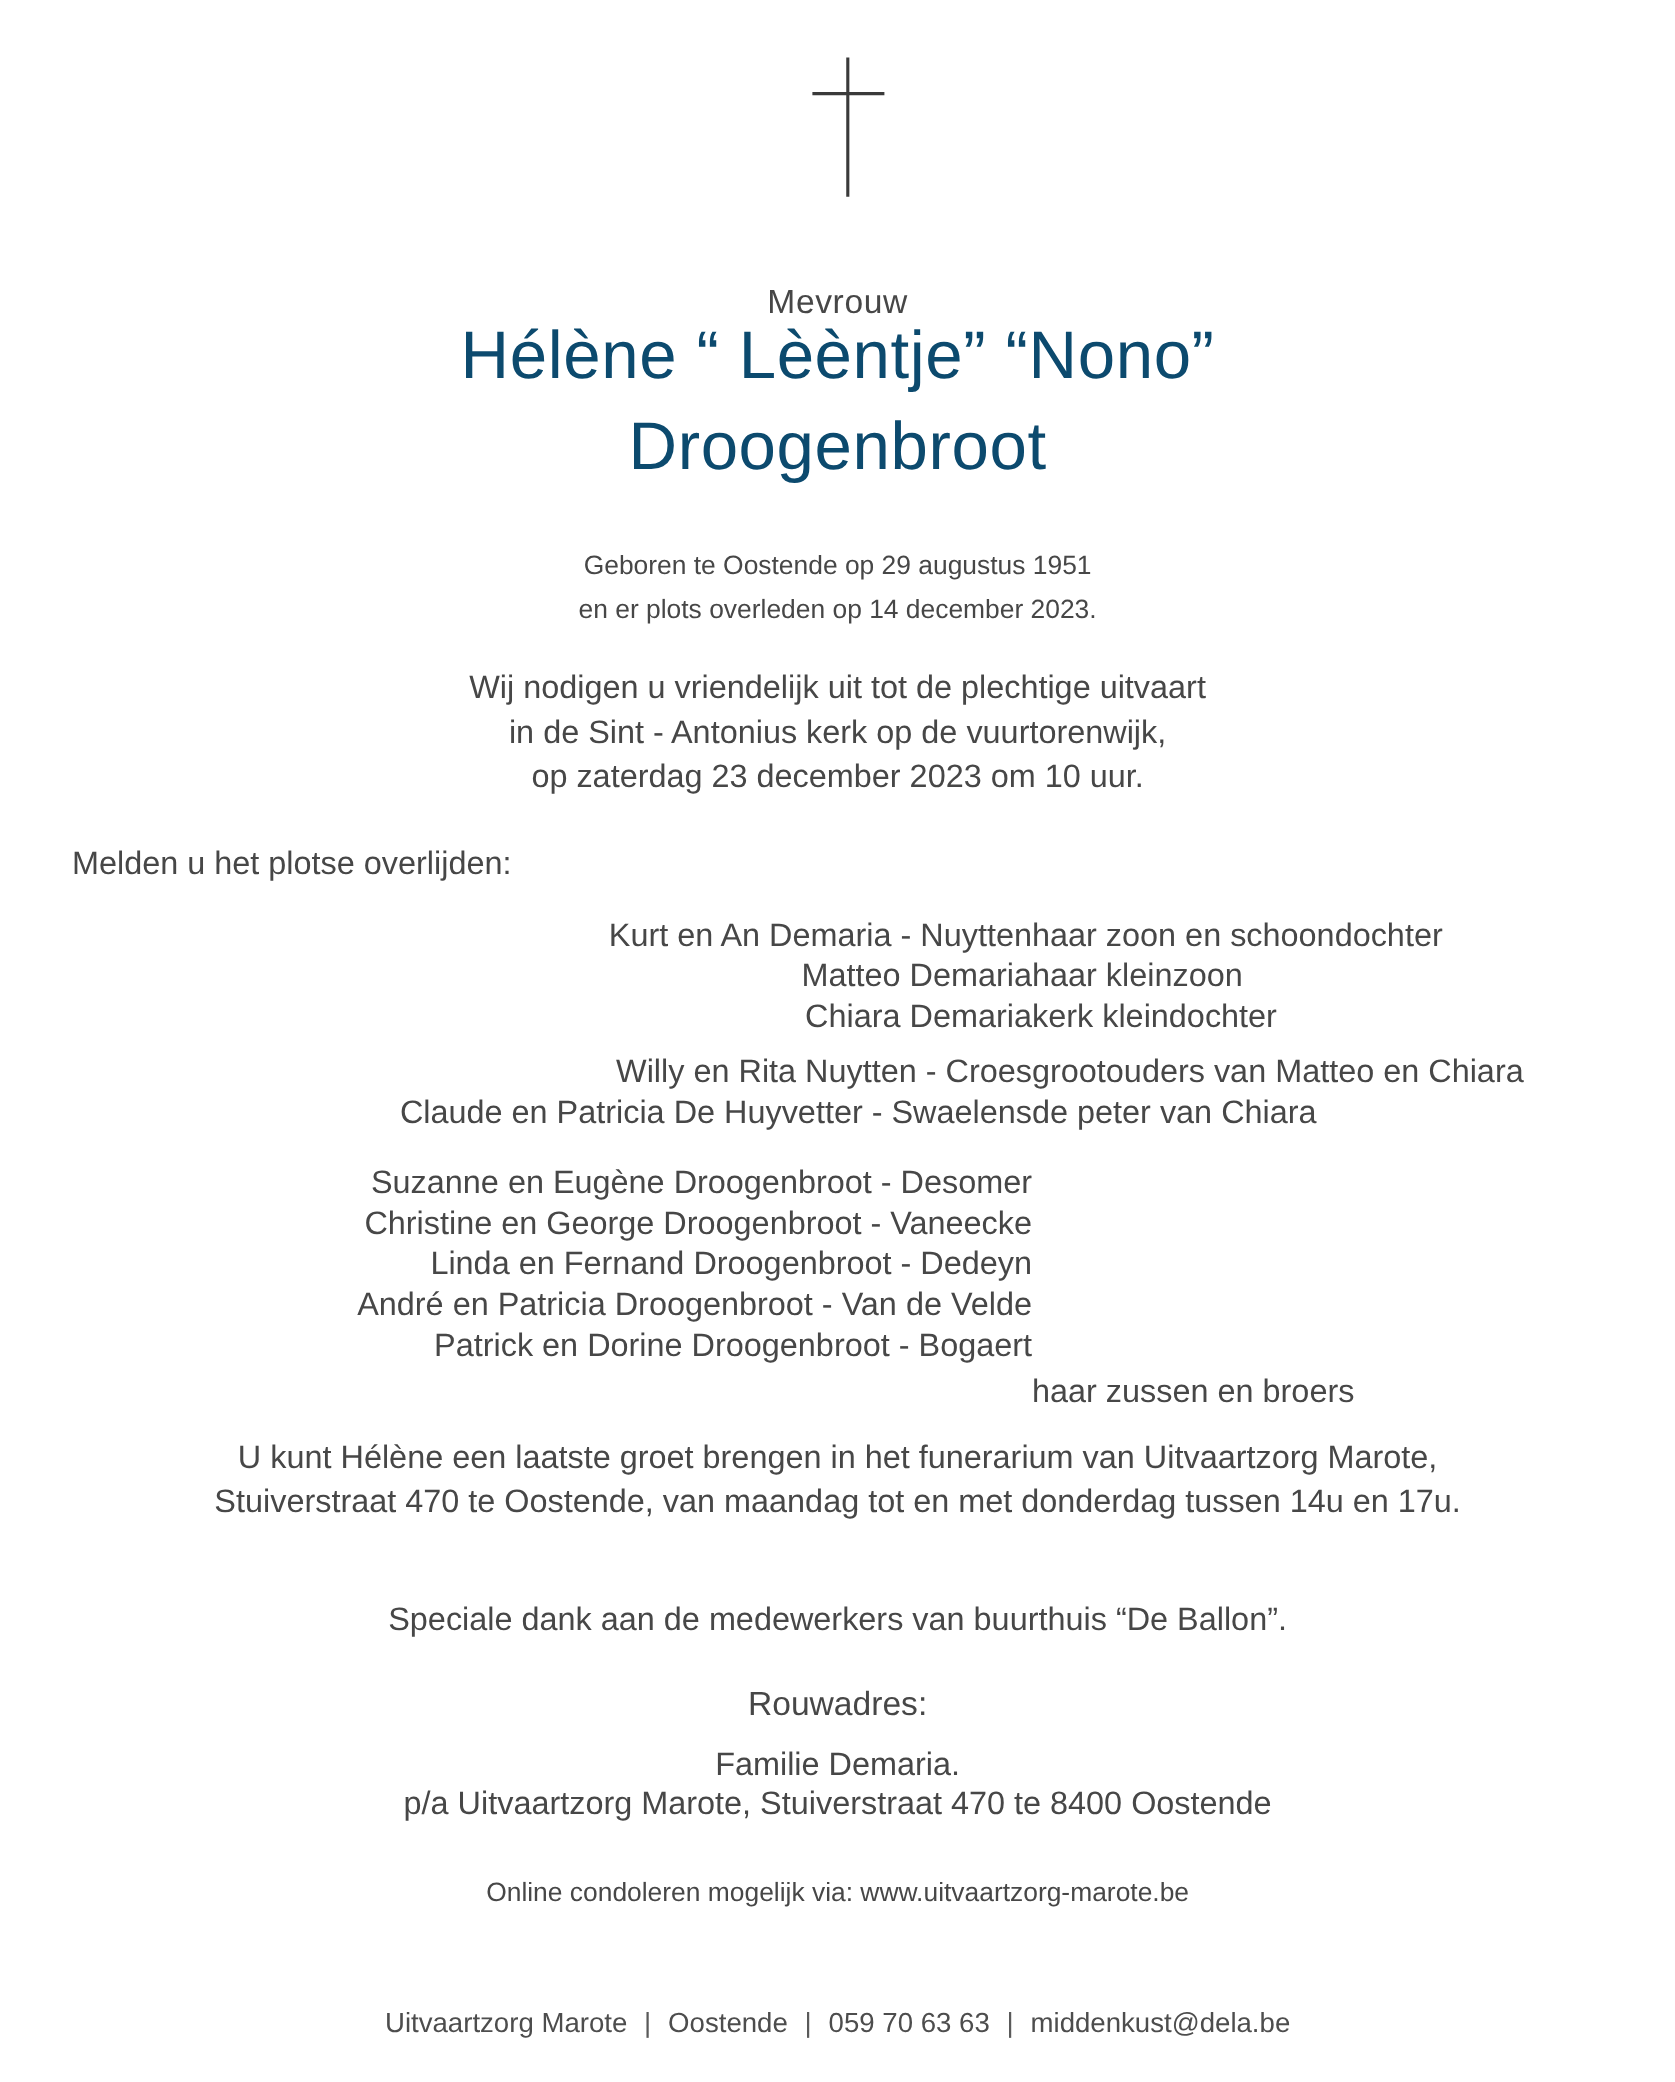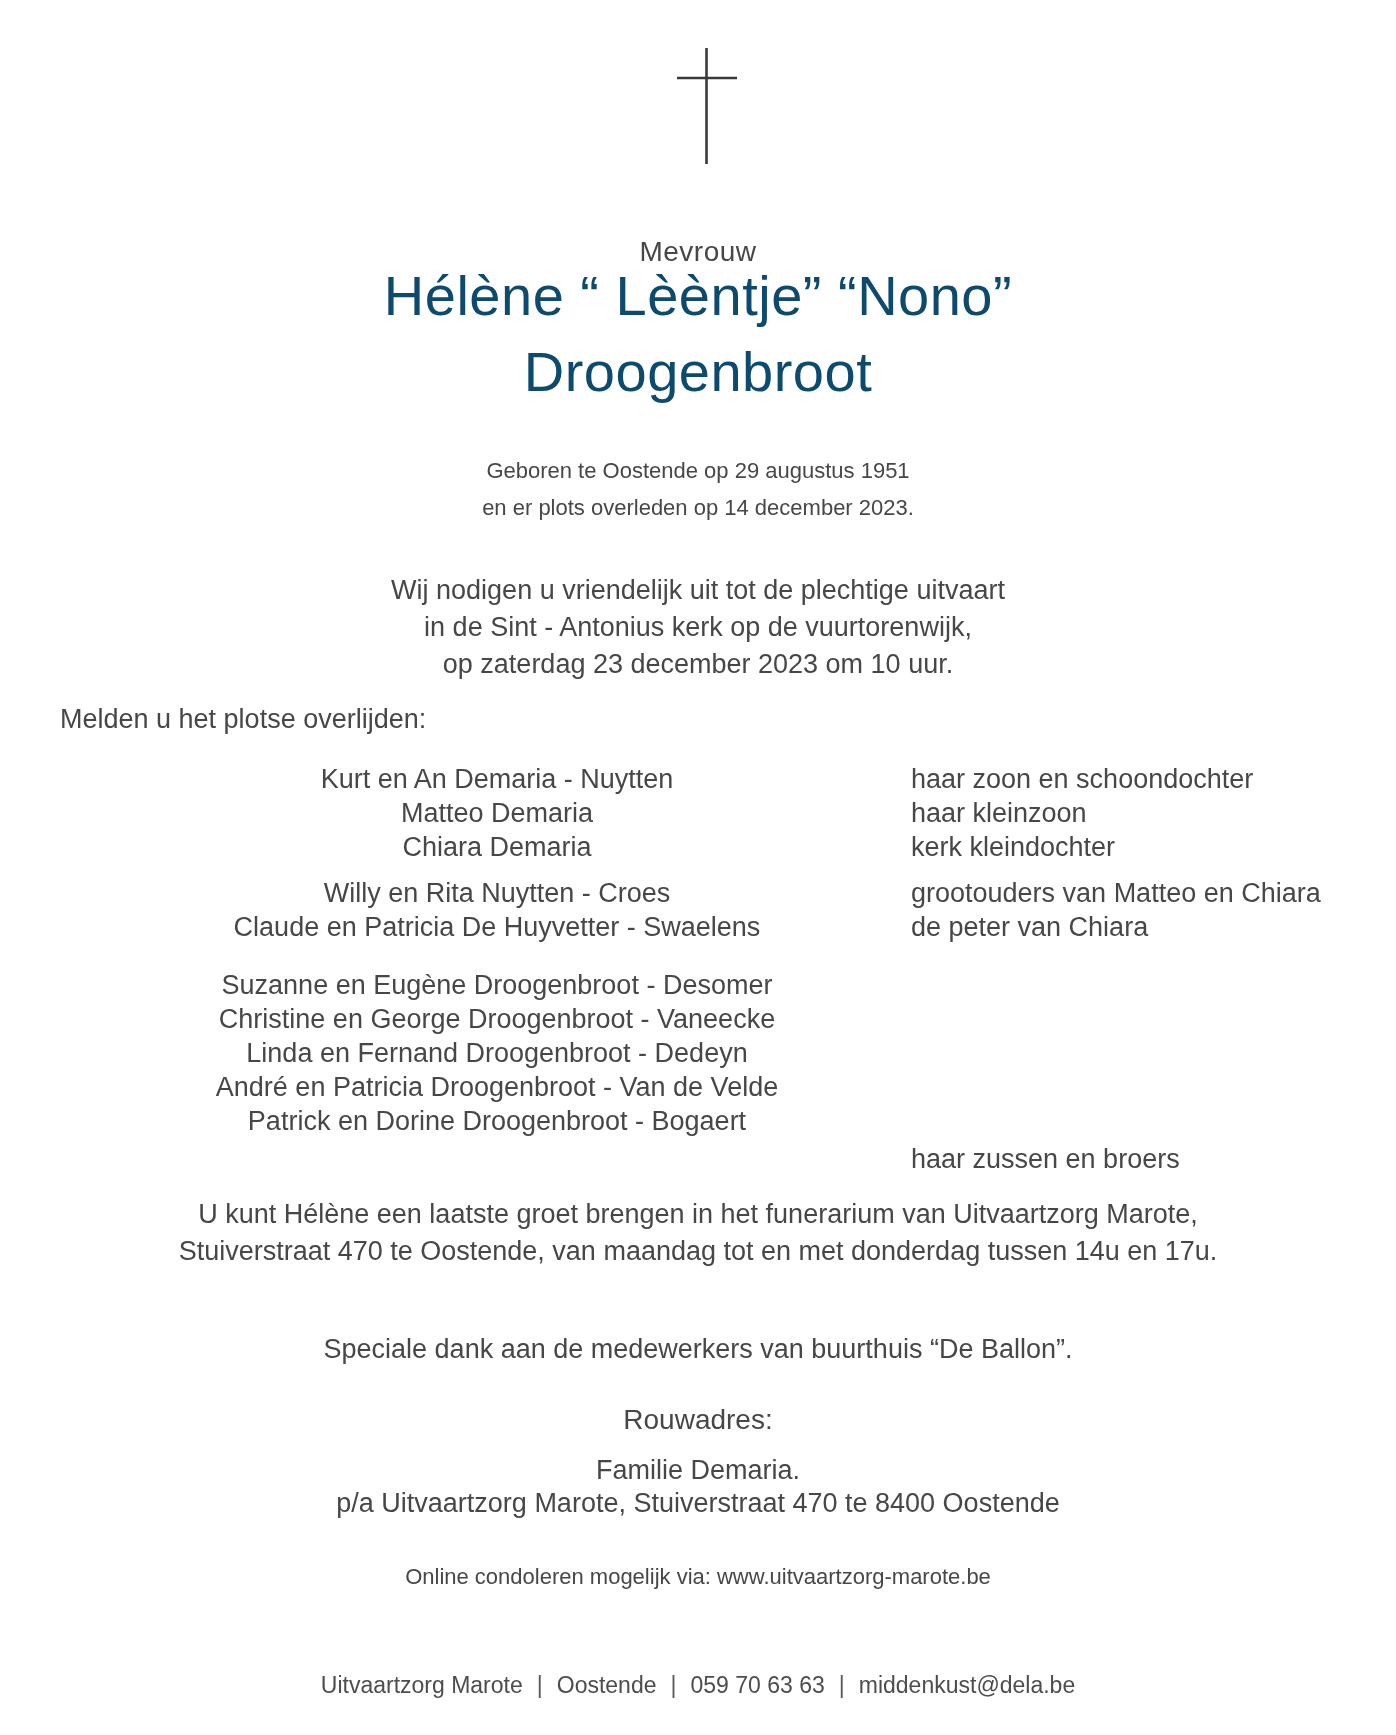--- a/index.html
+++ b/index.html
@@ -47,21 +47,20 @@
   }
   .born-block {
     top: 452px;
     font-size: 22px;
     line-height: 37px;
   }
   .invite-block {
     top: 555px;
     font-size: 27px;
     line-height: 37px;
-    margin-top: 17px;
   }
   .melden {
     top: 704px;
     left: 60px;
     right: auto;
     font-size: 27px;
     text-align: center;
   }
   .family-block {
     top: 762px;
@@ -72,24 +71,24 @@
   .fam-group { margin: 0; }
   .fam-gap-12 { height: 12px; }
   .fam-gap-24 { height: 24px; }
   .fam-gap-4  { height: 4px; }
   .fam-row {
     display: flex;
     line-height: 34px;
     white-space: nowrap;
   }
   .fam-left {
-    margin-left: 83px;
+    margin-left: 32px;
     width: 828px;
     flex: 0 0 auto;
-    text-align: center;
+    text-align: right;
   }
   .fam-right {
     flex: 1 1 auto;
     text-align: left;
   }
   .visit-block {
     top: 1196px;
     font-size: 27px;
     line-height: 37px;
   }

